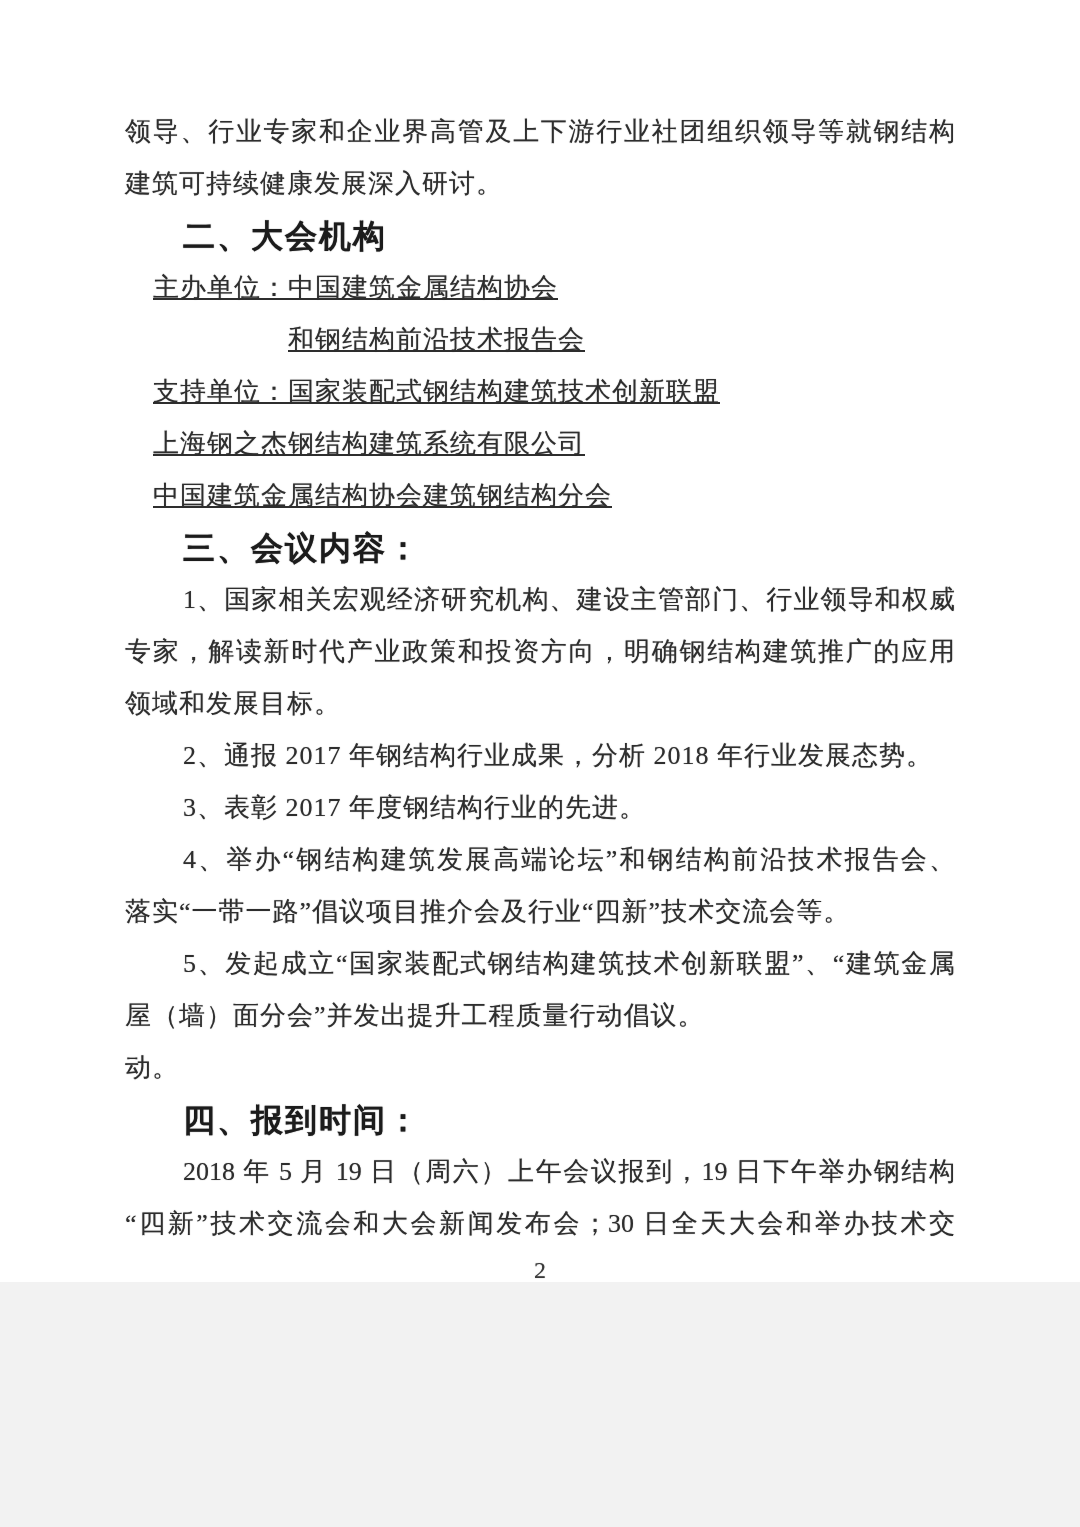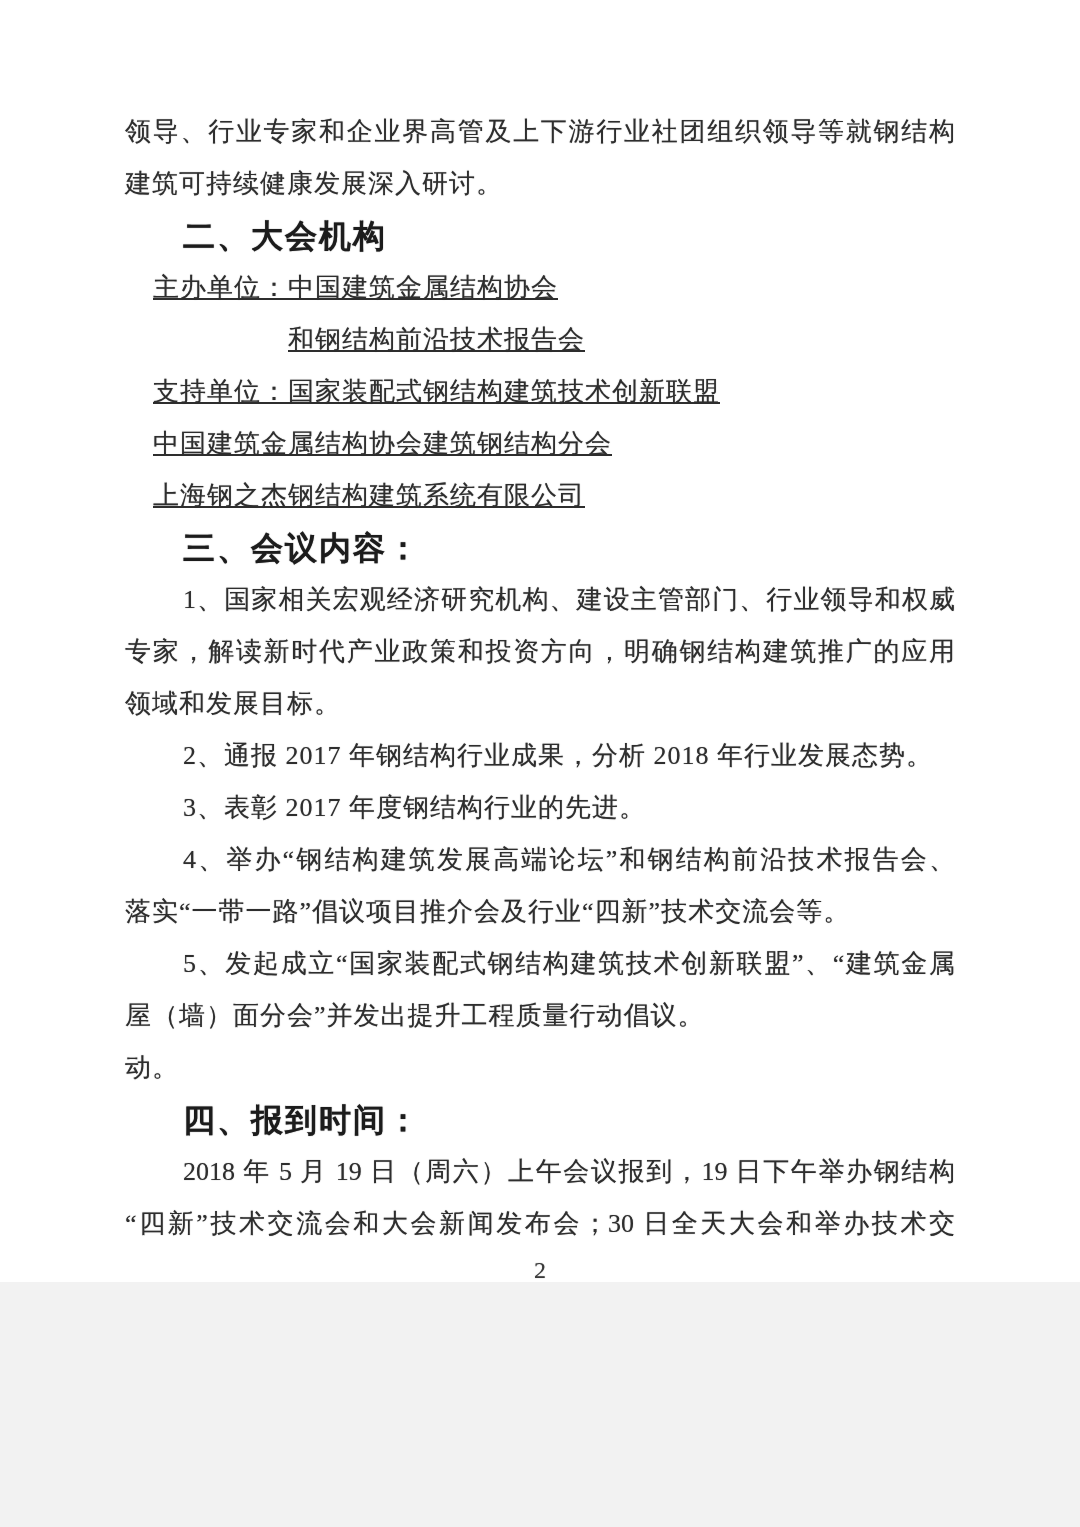--- a/index.html
+++ b/index.html
@@ -86,22 +86,22 @@
 
     <div class="org-row">
       <span class="line org-label">支持单位：</span>
       <div class="org-values">
         <div class="line">国家装配式钢结构建筑技术创新联盟</div>
       </div>
     </div>
 
     <div class="org-row">
       <div class="org-values">
+        <div class="line">上海钢之杰钢结构建筑系统有限公司</div>
         <div class="line">中国建筑金属结构协会建筑钢结构分会</div>
-        <div class="line">上海钢之杰钢结构建筑系统有限公司</div>
       </div>
     </div>
 
     <h2 class="line heading indent">三、会议内容：</h2>
 
     <p class="line jfull indent">1、国家相关宏观经济研究机构、建设主管部门、行业领导和权威</p>
     <p class="line jfull">专家，解读新时代产业政策和投资方向，明确钢结构建筑推广的应用</p>
     <p class="line">领域和发展目标。</p>
 
     <p class="line indent">2、通报 2017 年钢结构行业成果，分析 2018 年行业发展态势。</p>

